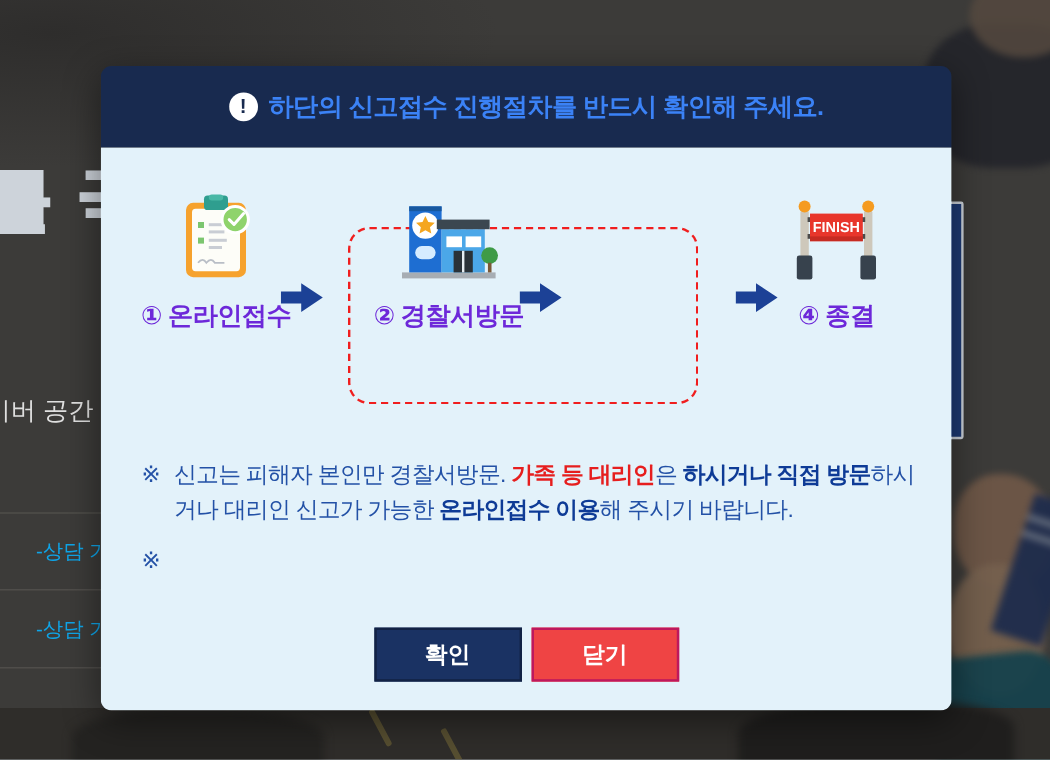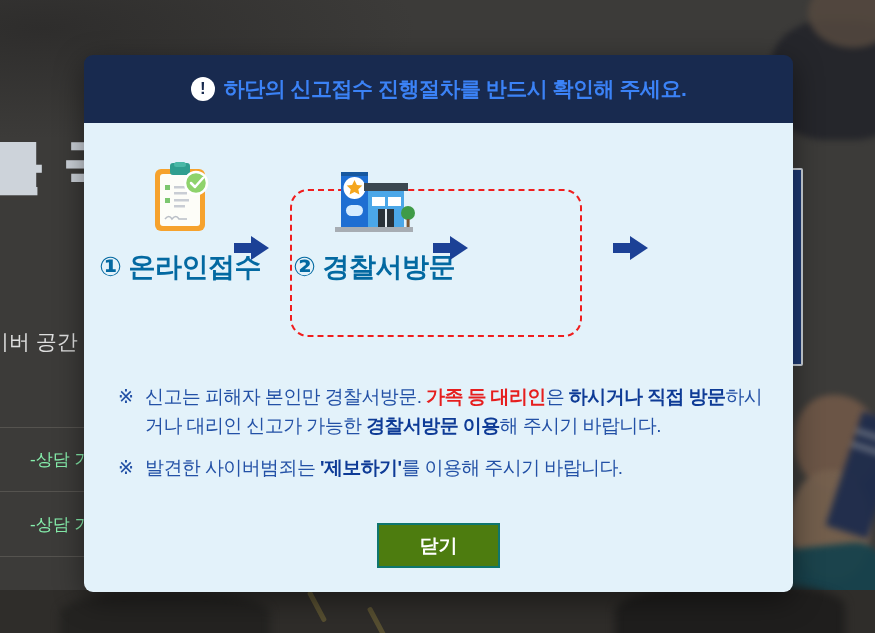--- a/index.html
+++ b/index.html
@@ -10,21 +10,21 @@
   .bg { position:absolute; inset:0; background:#3c3b39; overflow:hidden; }
   .bg-top-shade { position:absolute; left:0; top:0; width:420px; height:140px;
     background:radial-gradient(ellipse at 10% 20%, #2e2d2c 0%, rgba(60,59,57,0) 70%); }
   .bg-heading { position:absolute; left:-14px; top:128px; font-size:58px; font-weight:bold;
     color:#1d3f7e; letter-spacing:2px; -webkit-text-stroke:2.5px #cdd3da;
     text-shadow:0 0 1px #cdd3da; white-space:nowrap; }
   .bg-heading-cut { position:absolute; left:786px; top:168px; width:17px; height:198px;
     background:#1d3a75; border:2px solid #cdd3da; border-radius:2px; }
   .bg-subtext { position:absolute; left:-12px; top:328px; font-size:21px; color:#dfdfdf; white-space:nowrap; }
   .bg-line { position:absolute; left:0; height:1px; background:#55534f; width:240px; }
-  .bg-row-text { position:absolute; font-size:17px; color:#86efac; white-space:nowrap; }
+  .bg-row-text { position:absolute; font-size:17px; color:#0ea5e9; white-space:nowrap; }
 
   
   .ph { position:absolute; filter:blur(3px); }
   .ph-head { left:808px; top:-22px; width:90px; height:70px; border-radius:50%; background:#55493f; opacity:.85; }
   .ph-shoulder { left:770px; top:20px; width:140px; height:120px; border-radius:40%; background:#23242a; opacity:.9; }
   .ph-hand1 { left:795px; top:395px; width:85px; height:95px; border-radius:45% 55% 50% 50%; background:#6e5747; opacity:.95; }
   .ph-hand2 { left:790px; top:470px; width:80px; height:110px; border-radius:50% 45% 45% 55%; background:#75604e; opacity:.95; }
   .ph-sleeve-navy { left:843px; top:415px; width:44px; height:120px; background:#1e2c4c;
     transform:rotate(18deg); opacity:.95; }
   .ph-stripe { position:absolute; left:0; width:100%; height:5px; background:#7b8390; opacity:.8; }
@@ -44,38 +44,38 @@
   .excl-circle { width:24px; height:24px; border-radius:50%; background:#ffffff; color:#182a4f;
     display:flex; align-items:center; justify-content:center; font-weight:bold; font-size:17px; flex:0 0 auto; }
   .modal-title { color:#3b82f6; font-size:21px; font-weight:bold; letter-spacing:-0.5px; }
   .modal-body { position:relative; height:469px; background:#e3f2fa; }
 
   
   .dashed-box { position:absolute; left:206px; top:66px; width:292px; height:148px;
     border:2px dashed #f01e1e; border-radius:18px; }
   .step { position:absolute; width:170px; display:flex; flex-direction:column; align-items:center; }
   .step-icon { height:92px; display:flex; align-items:flex-end; justify-content:center; }
-  .step-label { margin-top:14px; font-size:27px; font-weight:bold; color:#0369a1; letter-spacing:-0.5px; white-space:nowrap; }
+  .step-label { margin-top:14px; font-size:21px; font-weight:bold; color:#6d28d9; letter-spacing:-0.5px; white-space:nowrap; }
   .flow-arrow { position:absolute; top:112px; }
 
   
   .notices { position:absolute; left:34px; top:260px; width:655px; }
   .notice { display:flex; font-size:19px; line-height:1.5; color:#2351a6; letter-spacing:-0.6px; }
   .notice + .notice { margin-top:14px; }
   .notice-marker { flex:0 0 27px; }
   .seg-b { font-weight:bold; color:#0e3b96; }
   .seg-r { font-weight:bold; color:#e61e1e; }
 
   
   .btn-row { position:absolute; left:0; top:400px; width:100%; display:flex; justify-content:center; gap:8px; }
   .btn { width:123px; height:45px; font-size:19px; font-weight:bold; color:#ffffff;
     display:flex; align-items:center; justify-content:center; cursor:pointer;
     font-family:"Liberation Sans","DejaVu Sans",sans-serif; }
   .btn-confirm { background:#1a3263; border:2px solid #122244; }
-  .btn-close { background:#4d7c0f; border:2px solid #0f766e; }
+  .btn-close { background:#ef4444; border:2px solid #be185d; }
 </style>
 </head>
 <body>
 
 <div class="bg">
   <div class="bg-top-shade"></div>
 
   <div class="bg-heading">를 국</div>
   <div class="bg-heading-cut"></div>
   <div class="bg-subtext">이버 공간</div>
@@ -172,30 +172,50 @@
         </svg>
     </div>
 
 
     <div class="flow-arrow" style="left:529px;">
       <svg width="36" height="26" viewBox="0 0 36 26">
           <polygon points="0,8 17,8 17,1 35,13 17,25 17,18 0,18" fill="#1c4196"></polygon>
         </svg>
     </div>
 
+    <div class="step" style="left:528px; top:20px;">
+      <div class="step-icon">
+        <svg width="86" height="72" viewBox="0 0 86 72">
+          <rect x="13" y="12" width="7" height="42" rx="2" fill="#cec8bb"></rect>
+          <rect x="66" y="12" width="7" height="42" rx="2" fill="#cec8bb"></rect>
+          <rect x="10" y="50" width="13" height="20" rx="2" fill="#37424d"></rect>
+          <rect x="63" y="50" width="13" height="20" rx="2" fill="#37424d"></rect>
+          <circle cx="16.5" cy="9" r="5" fill="#f59b20"></circle>
+          <circle cx="69.5" cy="9" r="5" fill="#f59b20"></circle>
+          <rect x="19" y="18" width="4" height="4" fill="#4a4a4a"></rect>
+          <rect x="63" y="18" width="4" height="4" fill="#4a4a4a"></rect>
+          <rect x="19" y="32" width="4" height="4" fill="#4a4a4a"></rect>
+          <rect x="63" y="32" width="4" height="4" fill="#4a4a4a"></rect>
+          <rect x="21" y="15" width="44" height="23" fill="#e8362b"></rect>
+          <rect x="21" y="34" width="44" height="4" fill="#c62b22"></rect>
+          <text x="43" y="30" font-size="12" font-weight="bold" fill="#ffffff" text-anchor="middle" font-family="Liberation Sans, sans-serif">FINISH</text>
+        </svg>
+      </div>
+      <div class="step-label">④ 종결</div>
+    </div>
 
     <div class="notices">
       <div class="notice">
         <span class="notice-marker">※</span>
-        <span><span>신고는 피해자 본인만 경찰서방문. </span><span class="seg-r">가족 등 대리인</span><span>은 </span><span class="seg-b">하시거나 직접 방문</span><span>하시거나 대리인 신고가 가능한 </span><span class="seg-b">경찰서방문 이용</span><span>해 주시기 바랍니다.</span></span>
+        <span><span>신고는 피해자 본인만 경찰서방문. </span><span class="seg-r">가족 등 대리인</span><span>은 </span><span class="seg-b">하시거나 직접 방문</span><span>하시거나 대리인 신고가 가능한 </span><span class="seg-b">온라인접수 이용</span><span>해 주시기 바랍니다.</span></span>
       </div>
       <div class="notice">
         <span class="notice-marker">※</span>
-        <span><span>발견한 사이버범죄는 </span><span class="seg-b">'제보하기'</span><span>를 이용해 주시기 바랍니다.</span></span>
       </div>
     </div>
 
     <div class="btn-row">
+      <button class="btn btn-confirm">확인</button>
       <button class="btn btn-close">닫기</button>
     </div>
 
   </div>
 </div>
 
 </body></html>

